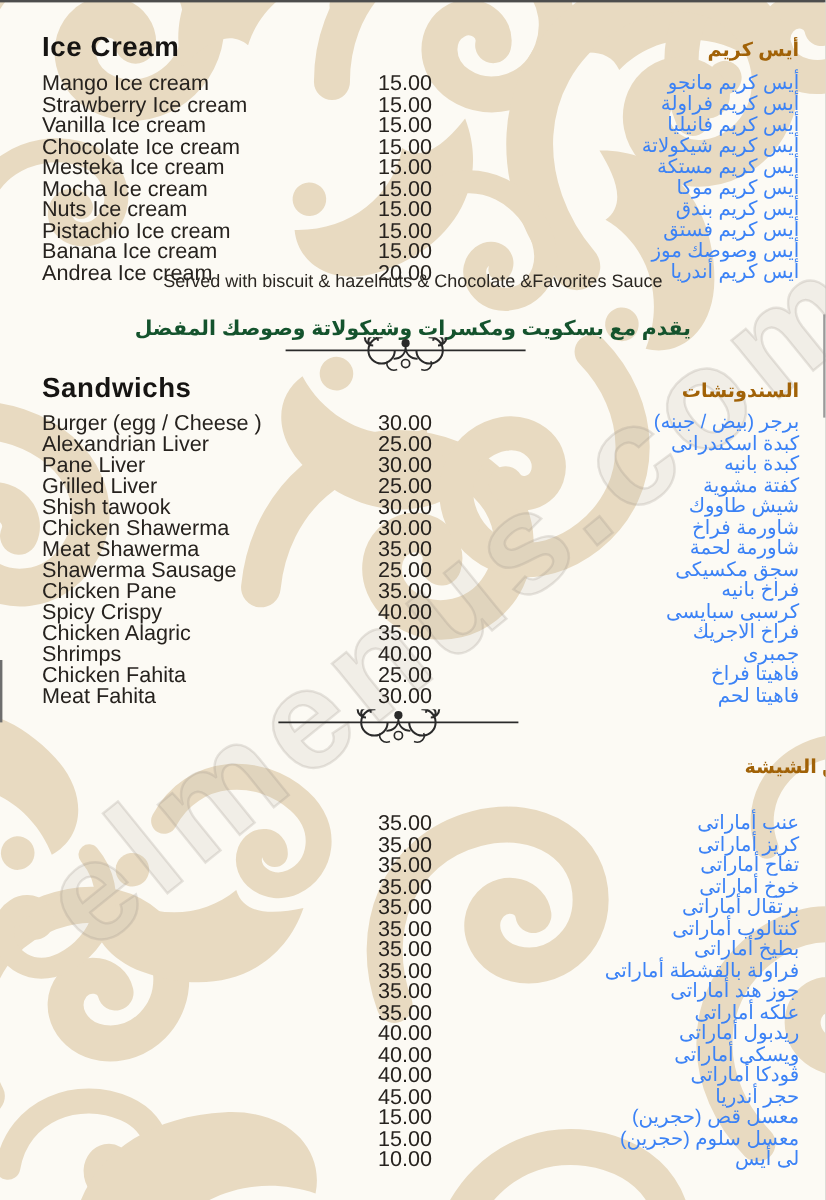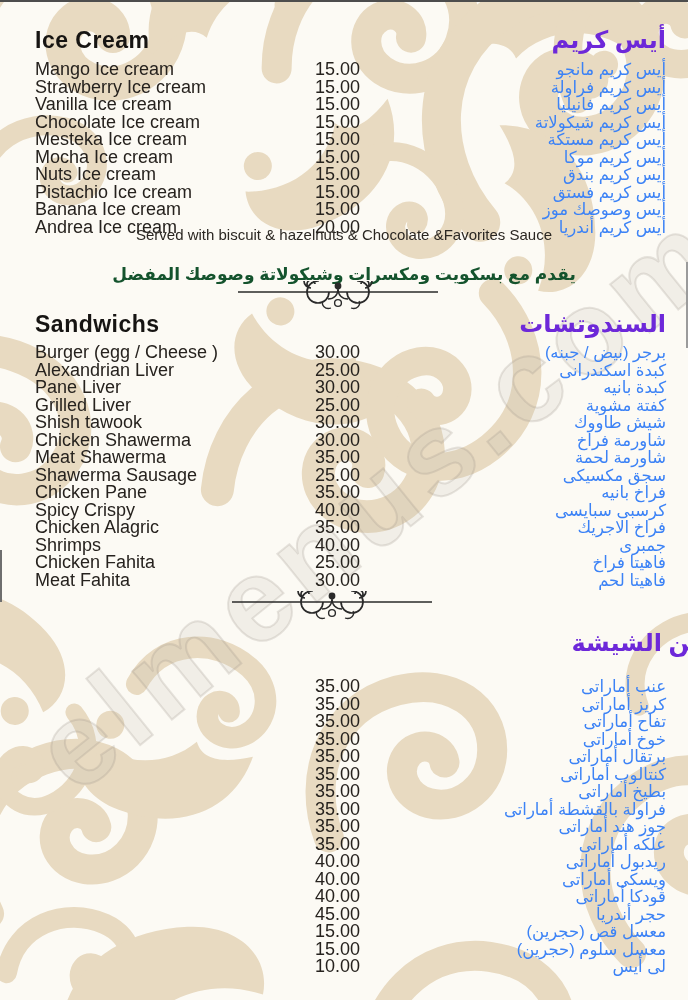--- a/index.html
+++ b/index.html
@@ -8,21 +8,21 @@
   .bg-pattern{position:absolute;top:0;left:0;z-index:0;pointer-events:none;}
   .top-edge{position:absolute;top:0;left:0;right:0;height:2px;background:#4d4d4d;z-index:5;}
   .left-artifact{position:absolute;left:0;top:550px;width:2px;height:52px;background:#6e6e6e;z-index:5;}
   .right-artifact{position:absolute;right:0;top:262px;width:2px;height:86px;background:#9b9b9b;z-index:5;}
   .watermark{position:absolute;left:8px;top:712px;z-index:1;font-size:118px;font-weight:bold;
     letter-spacing:8px;color:rgba(185,178,168,0.16);-webkit-text-stroke:2px rgba(150,142,132,0.22);
     transform:rotate(-39deg);transform-origin:0 0;white-space:nowrap;pointer-events:none;}
   .content{position:absolute;inset:0;z-index:2;}
   .sec-head{position:absolute;left:35px;right:22px;display:flex;justify-content:space-between;align-items:baseline;}
   .sec-title-en{font-size:23px;font-weight:bold;color:#161412;letter-spacing:0.5px;}
-  .sec-title-ar{font-size:24px;font-weight:bold;color:#6d28d9;direction:rtl;}
+  .sec-title-ar{font-size:16px;font-weight:bold;color:#a16207;direction:rtl;}
   .rows{position:absolute;left:35px;right:22px;}
   .row{display:grid;grid-template-columns:245px 80px 1fr;height:17.5px;line-height:17.6px;}
   .row .en{font-size:18px;color:#26221e;white-space:nowrap;}
   .row .price{font-size:18px;color:#26221e;text-align:right;}
   .row .ar{font-size:16.5px;font-weight:normal;color:#3b82f6;text-align:right;direction:rtl;white-space:nowrap;}
   .note-en{position:absolute;left:0;right:0;top:226px;text-align:center;font-size:15px;color:#2b2722;}
   .note-ar{position:absolute;left:0;right:0;top:264px;text-align:center;font-size:17px;font-weight:bold;color:#14532d;direction:rtl;}
   .divider{position:absolute;}
   #divider-1{top:281px;left:233px;}
   #divider-2{top:591px;left:227px;}

